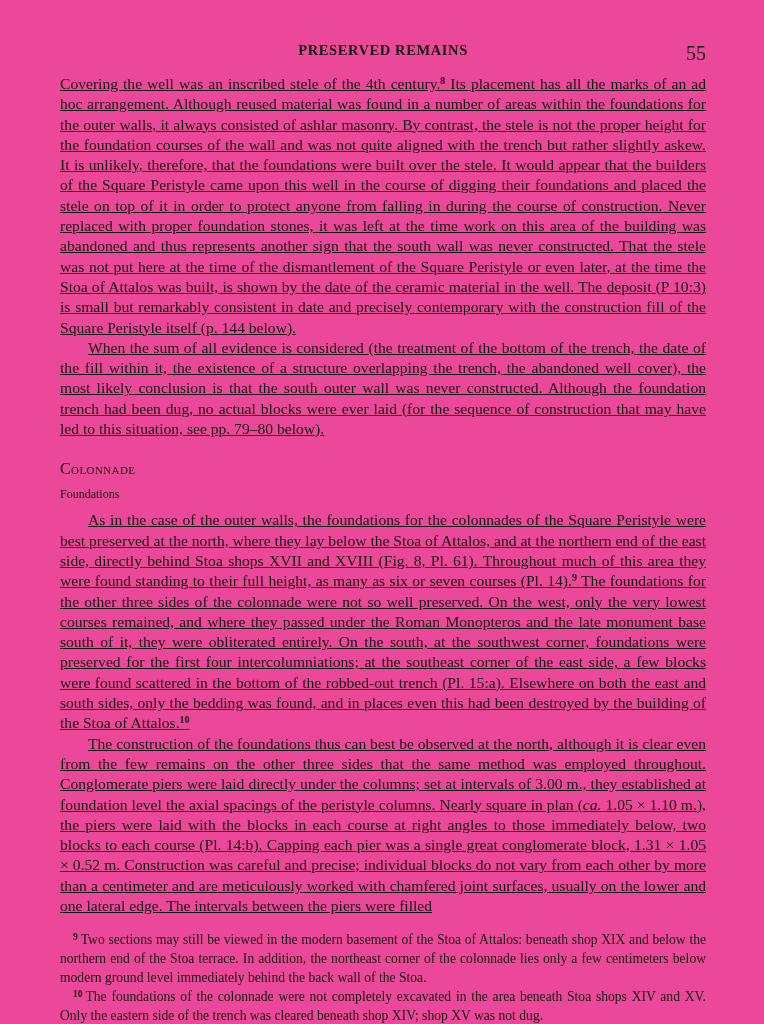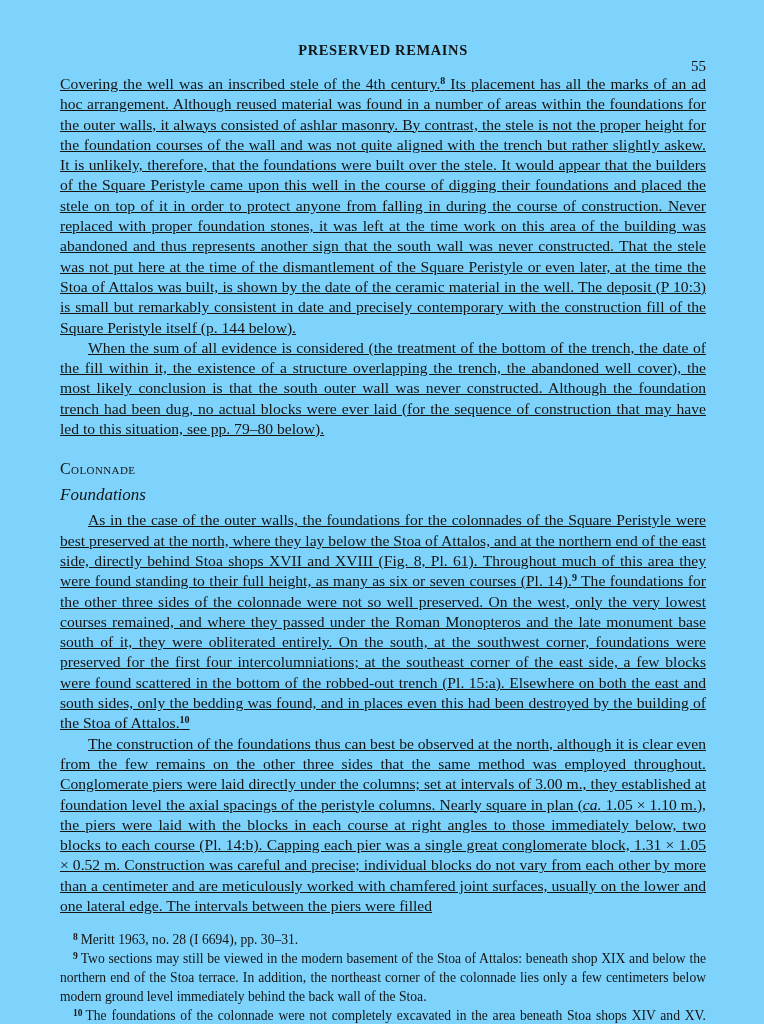--- a/index.html
+++ b/index.html
@@ -4,44 +4,44 @@
 <style>
   html, body {
     margin: 0;
     padding: 0;
     background: #ffffff;
   }
   .page {
     position: relative;
     width: 764px;
     height: 1024px;
-    background: #7dd3fc;
+    background: #ec4899;
     box-sizing: border-box;
     padding: 42px 58px 0 60px;
     font-family: "Liberation Serif", serif;
     color: #141414;
     overflow: hidden;
   }
   
   .running-head {
     position: relative;
     width: 100%;
     text-align: center;
     font-size: 14.5px;
     font-weight: bold;
     letter-spacing: 0.6px;
     margin-bottom: 15px;
   }
   .page-num {
     position: absolute;
     right: 0;
-    top: 16px;
+    top: 0;
     font-weight: normal;
     letter-spacing: 0;
-    font-size: 15px;
+    font-size: 20px;
   }
   
   .body-text {
     font-size: 15.6px;
     line-height: 20.3px;
     text-align: justify;
   }
   p.para {
     margin: 0;
     text-indent: 28px;
@@ -61,23 +61,22 @@
   h2.section-heading {
     font-variant: small-caps;
     font-weight: normal;
     font-size: 16px;
     letter-spacing: 0.4px;
     margin: 19px 0 0 0;
     line-height: 21px;
     text-align: left;
   }
   h3.subsection-heading {
-    font-style: italic;
     font-weight: normal;
-    font-size: 17px;
+    font-size: 12px;
     margin: 5px 0 5px 0;
     line-height: 21px;
     text-align: left;
   }
   em.latin {
     font-style: italic;
   }
   
   .footnotes {
     margin-top: 14px;
@@ -120,21 +119,20 @@
     <h3 class="subsection-heading">Foundations</h3>
 
     <p class="para"><span>As in the case of the outer walls, the foundations for the colonnades of the Square Peristyle were best preserved at the north, where they lay below the Stoa of Attalos, and at the northern end of the east side, directly behind Stoa shops XVII and XVIII (Fig. 8, Pl. 61). Throughout much of this area they were found standing to their full height, as many as six or seven courses (Pl. 14).</span><sup class="fn-ref">9</sup><span> The foundations for the other three sides of the colonnade were not so well preserved. On the west, only the very lowest courses remained, and where they passed under the Roman Monopteros and the late monument base south of it, they were obliterated entirely. On the south, at the southwest corner, foundations were preserved for the first four intercolumniations; at the southeast corner of the east side, a few blocks were found scattered in the bottom of the robbed-out trench (Pl. 15:a). Elsewhere on both the east and south sides, only the bedding was found, and in places even this had been destroyed by the building of the Stoa of Attalos.</span><sup class="fn-ref">10</sup></p>
 
     <p class="para"><span>The construction of the foundations thus can best be observed at the north, although it is clear even from the few remains on the other three sides that the same method was employed throughout. Conglomerate piers were laid directly under the columns; set at intervals of 3.00 m., they established at foundation level the axial spacings of the peristyle columns. Nearly square in plan (</span><em class="latin">ca.</em><span> 1.05 × 1.10 m.), the piers were laid with the blocks in each course at right angles to those immediately below, two blocks to each course (Pl. 14:b). Capping each pier was a single great conglomerate block, 1.31 × 1.05 × 0.52 m. Construction was careful and precise; individual blocks do not vary from each other by more than a centimeter and are meticulously worked with chamfered joint surfaces, usually on the lower and one lateral edge. The intervals between the piers were filled</span></p>
 
   </main>
 
   <footer class="footnotes">
 
-    <p class="footnote"><sup class="fn-marker">8</sup><span>Meritt 1963, no. 28 (I 6694), pp. 30–31.</span></p>
 
     <p class="footnote"><sup class="fn-marker">9</sup><span>Two sections may still be viewed in the modern basement of the Stoa of Attalos: beneath shop XIX and below the northern end of the Stoa terrace. In addition, the northeast corner of the colonnade lies only a few centimeters below modern ground level immediately behind the back wall of the Stoa.</span></p>
 
     <p class="footnote"><sup class="fn-marker">10</sup><span>The foundations of the colonnade were not completely excavated in the area beneath Stoa shops XIV and XV. Only the eastern side of the trench was cleared beneath shop XIV; shop XV was not dug.</span></p>
 
   </footer>
 
 </div>
 
 </body></html>

